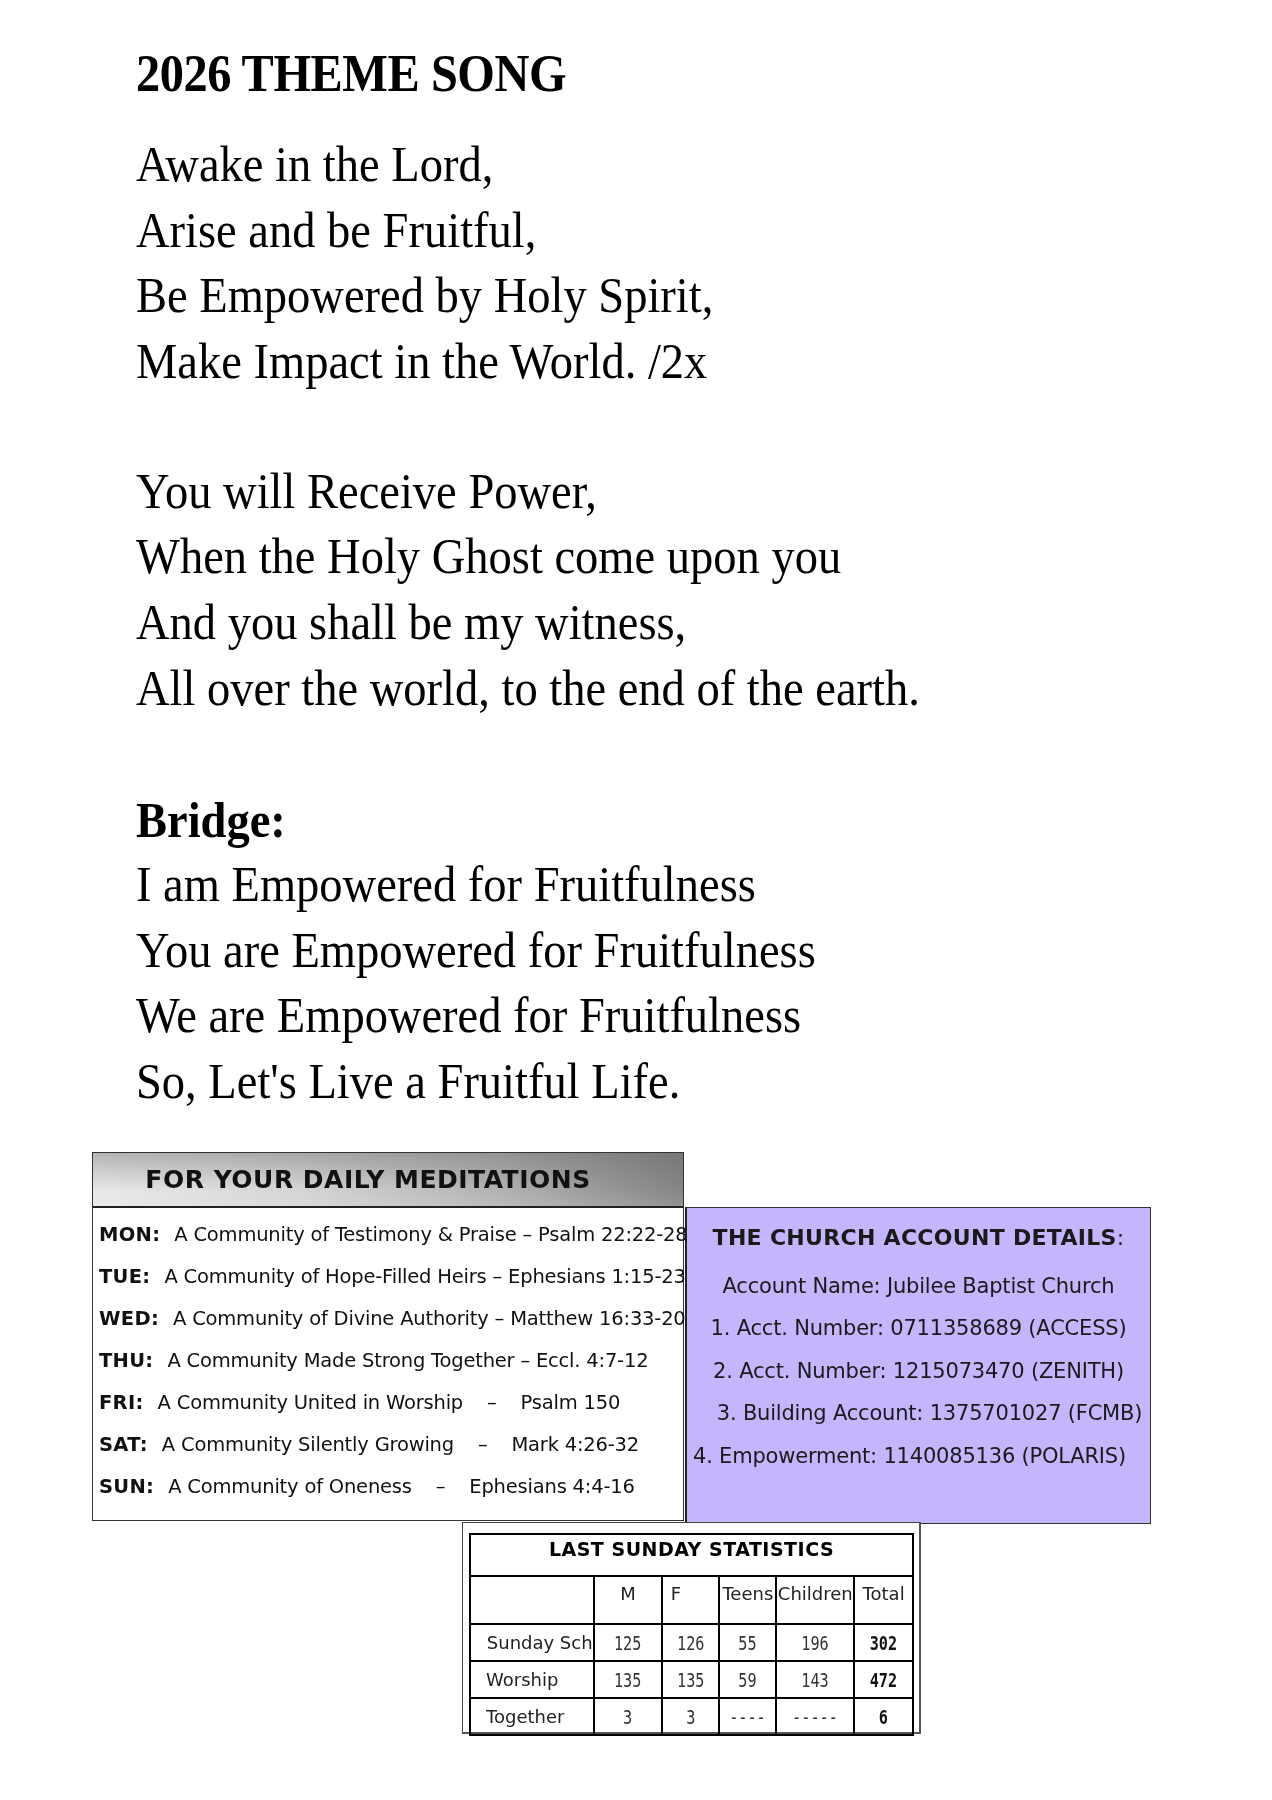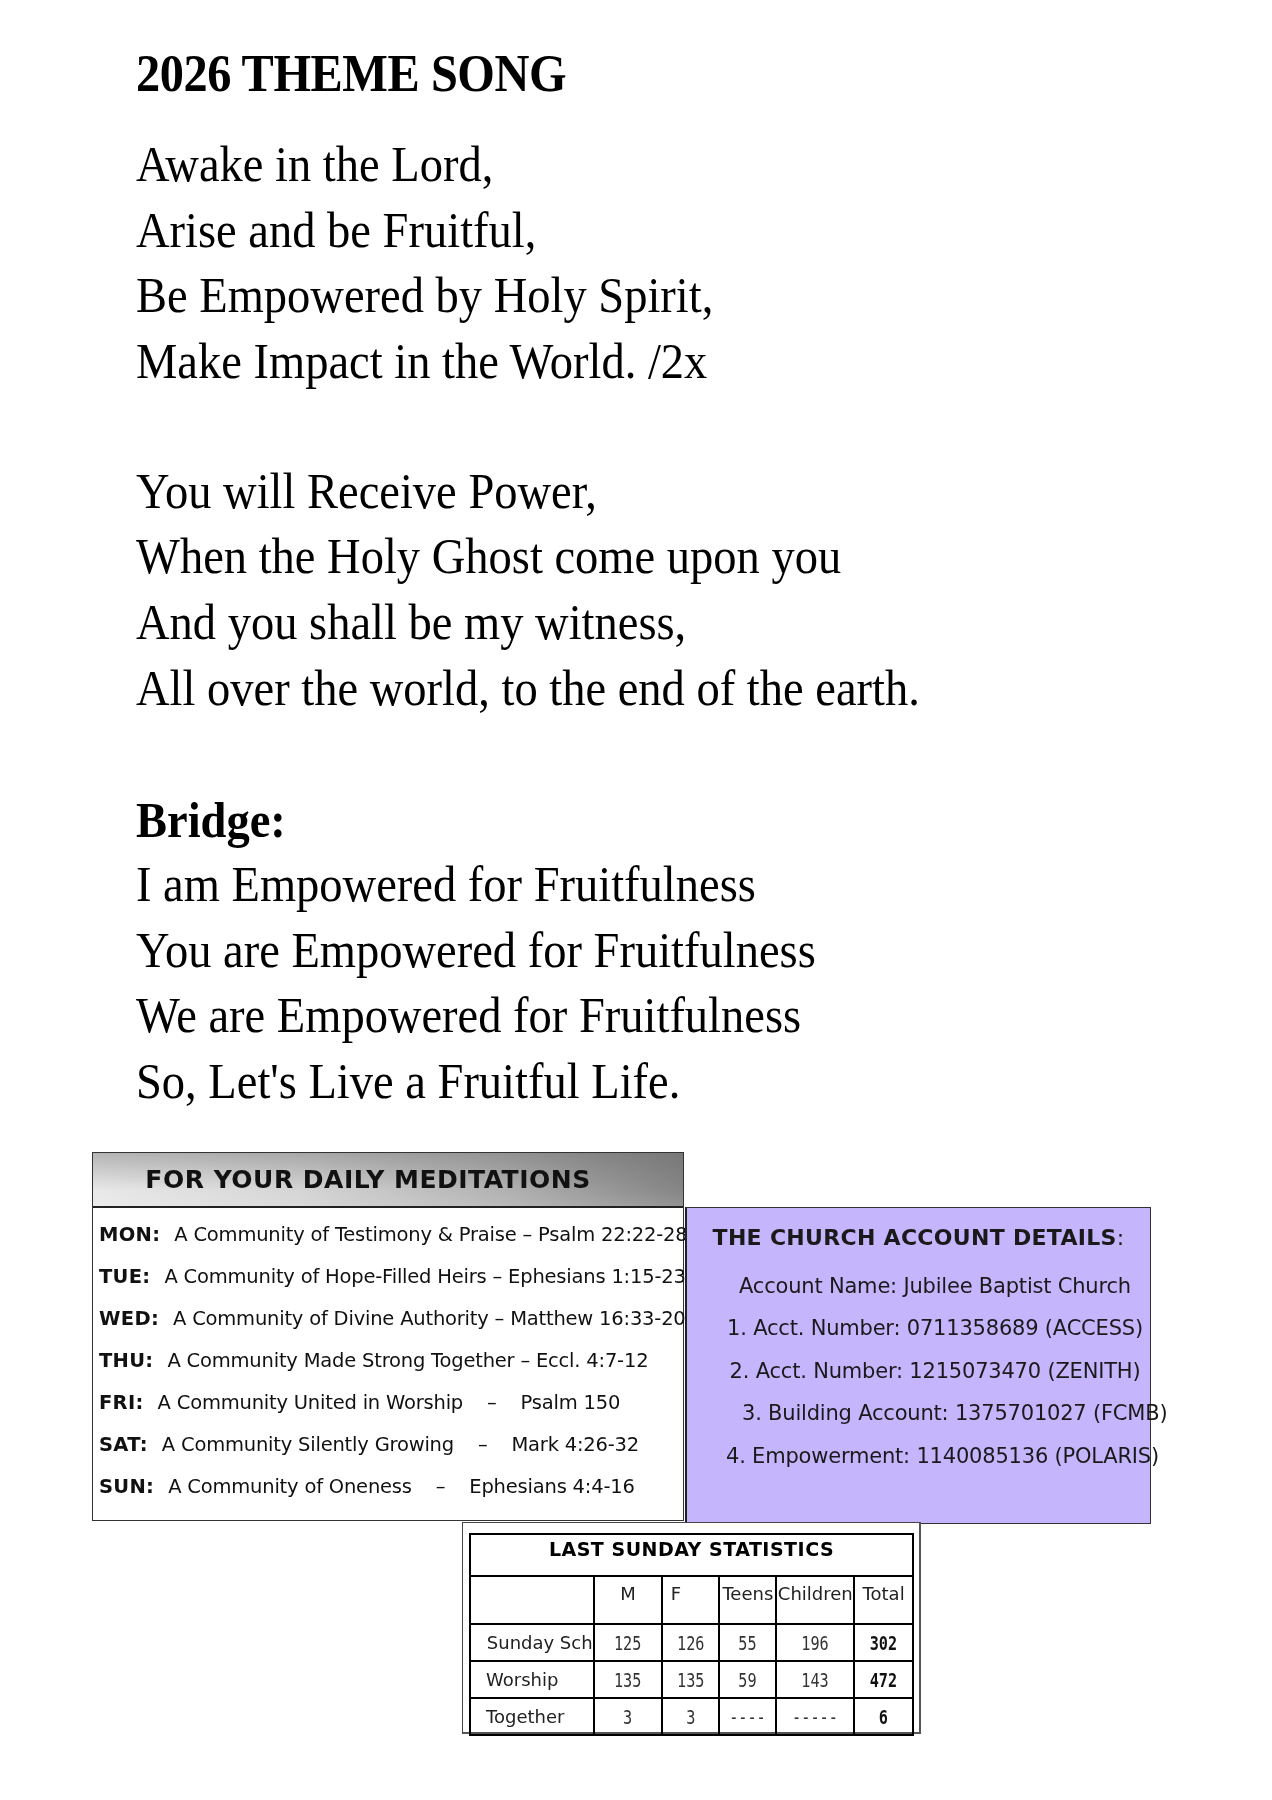--- a/index.html
+++ b/index.html
@@ -48,21 +48,21 @@
     #accounts {
       position: absolute; left: 685px; top: 1207px; width: 466px; height: 317px;
       border: 1.5px solid #333; border-left: 2px solid #222; box-sizing: border-box; background: #c4b5fd;
     }
     #accounts-title {
       position: absolute; left: 0; right: 0; top: 17px; text-align: center;
       font-size: 22px; font-weight: 900; color: #1a1a1a; letter-spacing: 0.3px;
     }
     .acct-line {
       position: absolute; left: 0; right: 0; text-align: center;
-      font-size: 21px; color: #1a1a1a; white-space: nowrap; letter-spacing: -0.2px; margin-left: 33px;
+      font-size: 21px; color: #1a1a1a; white-space: nowrap; letter-spacing: -0.2px;
     }
 
     
     #stats-outer {
       position: absolute; left: 462px; top: 1522px; width: 459px; height: 212px;
       border: 1.5px solid #444; border-right: 2px solid #555; border-bottom: 2px solid #555;
       box-sizing: border-box; background: #fff;
     }
     #stats-table {
       position: absolute; left: 6px; top: 10px; width: 445px; height: 190px;

